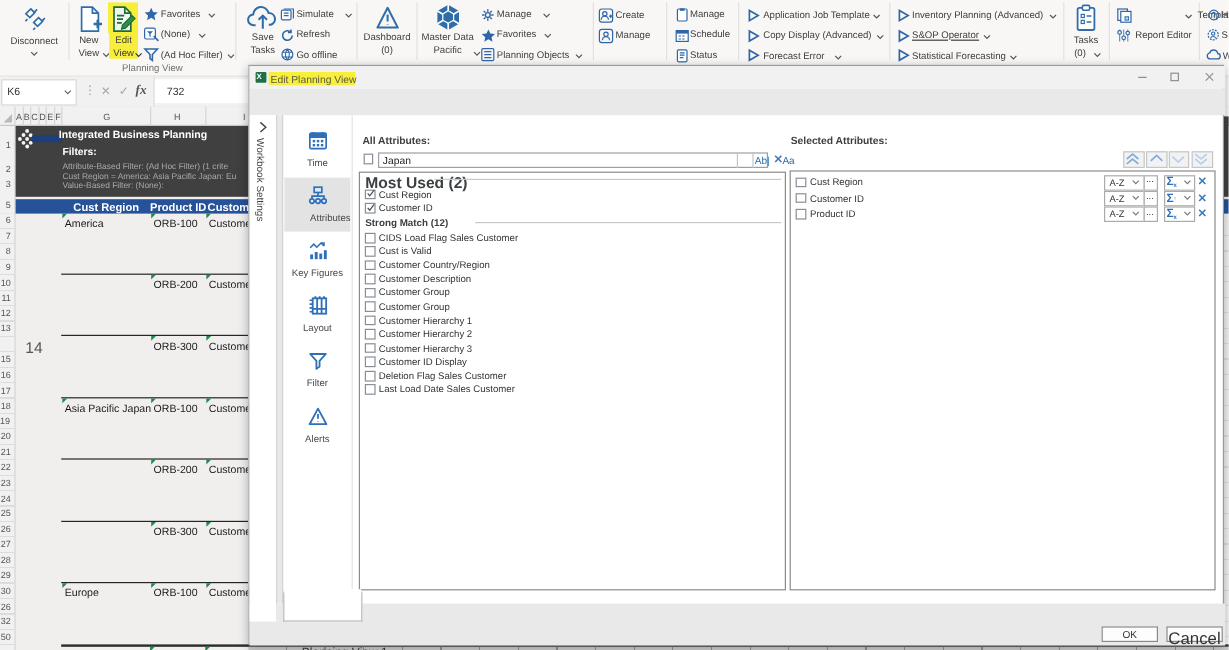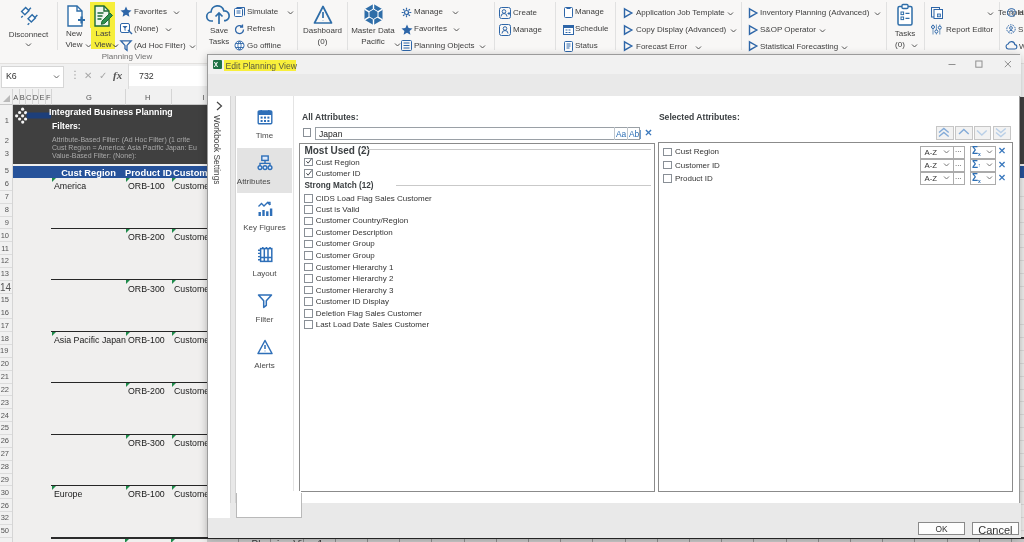--- a/index.html
+++ b/index.html
@@ -58,21 +58,21 @@
     </svg>
 
   <div class="ab" style="left:90px;top:2px;width:25px;height:26px;background:#f6ee3a;"></div>
   <div class="ab" style="left:91px;top:27px;width:24px;height:22px;background:#f6ee3a;"></div>
   <svg class="ab" style="left:91px;top:4px" width="24" height="24" viewBox="0 0 24 24">
     <path d="M4 2 h9 l5 5 v15 h-14 z" fill="#eef6ee" stroke="#1d6b35" stroke-width="1.4"></path>
     <path d="M13 2 v5 h5" fill="none" stroke="#1d6b35" stroke-width="1.4"></path>
     <path d="M6.5 9 h6 M6.5 12 h5 M6.5 15 h4" stroke="#1d6b35" stroke-width="1.4"></path>
     <path d="M11 17 l8 -8 2.5 2.5 -8 8 -3.2 0.8 z" fill="#2d8f4e" stroke="#1d6b35" stroke-width="1"></path>
   </svg>
-  <div class="rtx2" style="left:85px;top:29px;width:36px;">Last</div>
+  <div class="rtx2" style="left:85px;top:29px;width:36px;">Edit</div>
   <div class="rtx2" style="left:85px;top:40px;width:36px;">View</div>
   <svg class="ab" style="left:112px;top:44px" width="7" height="4" viewBox="0 0 7 4">
       <path d="M1 0.5 L3.5 3 L6 0.5" stroke="#333" fill="none"></path>
     </svg>
   <svg class="ab" style="left:120px;top:6px" width="12" height="11" viewBox="0 0 12 11">
       <path d="M6 0.5 L7.6 4 L11.5 4.4 L8.6 7 L9.4 10.8 L6 8.8 L2.6 10.8 L3.4 7 L0.5 4.4 L4.4 4 Z" fill="#2e66a8"></path>
     </svg>
   <div class="rtx" style="left:134px;top:7px;">Favorites</div>
   <svg class="ab" style="left:173px;top:11px" width="7" height="4" viewBox="0 0 7 4">
       <path d="M1 0.5 L3.5 3 L6 0.5" stroke="#555" fill="none"></path>
@@ -215,21 +215,21 @@
   <svg class="ab" style="left:747.5px;top:8px" width="10" height="10" viewBox="0 0 10 10">
       <path d="M1.5 0.8 L8.8 5 L1.5 9.2 Z" fill="none" stroke="#2e66a8" stroke-width="1.4"></path>
     </svg>
   <div class="rtx" style="left:760px;top:8px;">Inventory Planning (Advanced)</div>
   <svg class="ab" style="left:874px;top:12px" width="7" height="4" viewBox="0 0 7 4">
       <path d="M1 0.5 L3.5 3 L6 0.5" stroke="#555" fill="none"></path>
     </svg>
   <svg class="ab" style="left:747.5px;top:25px" width="10" height="10" viewBox="0 0 10 10">
       <path d="M1.5 0.8 L8.8 5 L1.5 9.2 Z" fill="none" stroke="#2e66a8" stroke-width="1.4"></path>
     </svg>
-  <div class="rtx" style="left:760px;top:25px;">S&amp;OP Operator</div>
+  <div class="rtx" style="left:760px;top:25px;text-decoration:underline;">S&amp;OP Operator</div>
   <svg class="ab" style="left:819px;top:29px" width="7" height="4" viewBox="0 0 7 4">
       <path d="M1 0.5 L3.5 3 L6 0.5" stroke="#555" fill="none"></path>
     </svg>
   <svg class="ab" style="left:747.5px;top:41px" width="10" height="10" viewBox="0 0 10 10">
       <path d="M1.5 0.8 L8.8 5 L1.5 9.2 Z" fill="none" stroke="#2e66a8" stroke-width="1.4"></path>
     </svg>
   <div class="rtx" style="left:760px;top:42px;">Statistical Forecasting</div>
   <svg class="ab" style="left:841px;top:46px" width="7" height="4" viewBox="0 0 7 4">
       <path d="M1 0.5 L3.5 3 L6 0.5" stroke="#555" fill="none"></path>
     </svg>
@@ -326,21 +326,21 @@
   <div class="t" style="left:0;top:44.0px;width:9px;text-align:right;font-size:7.5px;color:#555;">3</div>
   <div class="t" style="left:0;top:61.4px;width:9px;text-align:right;font-size:7.5px;color:#555;">5</div>
   <div class="t" style="left:0;top:74.3px;width:9px;text-align:right;font-size:7.5px;color:#555;">6</div>
   <div class="t" style="left:0;top:87.2px;width:9px;text-align:right;font-size:7.5px;color:#555;">7</div>
   <div class="t" style="left:0;top:100.0px;width:9px;text-align:right;font-size:7.5px;color:#555;">8</div>
   <div class="t" style="left:0;top:112.9px;width:9px;text-align:right;font-size:7.5px;color:#555;">9</div>
   <div class="t" style="left:0;top:125.7px;width:9px;text-align:right;font-size:7.5px;color:#555;">10</div>
   <div class="t" style="left:0;top:138.6px;width:9px;text-align:right;font-size:7.5px;color:#555;">11</div>
   <div class="t" style="left:0;top:151.4px;width:9px;text-align:right;font-size:7.5px;color:#555;">12</div>
   <div class="t" style="left:0;top:164.2px;width:9px;text-align:right;font-size:7.5px;color:#555;">13</div>
-  <div class="t" style="left:0;top:177.1px;width:9px;text-align:right;font-size:10px;color:#555;">14</div>
+  <div class="t" style="left:0;top:177.1px;width:9px;text-align:right;font-size:13px;color:#555;padding-left:21px;">14</div>
   <div class="t" style="left:0;top:189.9px;width:9px;text-align:right;font-size:7.5px;color:#555;">15</div>
   <div class="t" style="left:0;top:202.8px;width:9px;text-align:right;font-size:7.5px;color:#555;">16</div>
   <div class="t" style="left:0;top:215.7px;width:9px;text-align:right;font-size:7.5px;color:#555;">17</div>
   <div class="t" style="left:0;top:228.5px;width:9px;text-align:right;font-size:7.5px;color:#555;">18</div>
   <div class="t" style="left:0;top:241.3px;width:9px;text-align:left;font-size:7.5px;color:#555;">19</div>
   <div class="t" style="left:0;top:254.2px;width:9px;text-align:right;font-size:7.5px;color:#555;">20</div>
   <div class="t" style="left:0;top:267.0px;width:9px;text-align:right;font-size:7.5px;color:#555;">21</div>
   <div class="t" style="left:0;top:279.9px;width:9px;text-align:right;font-size:7.5px;color:#555;">22</div>
   <div class="t" style="left:0;top:292.7px;width:9px;text-align:right;font-size:7.5px;color:#555;">23</div>
   <div class="t" style="left:0;top:305.6px;width:9px;text-align:right;font-size:7.5px;color:#555;">24</div>
@@ -469,21 +469,21 @@
   <div class="ab" style="left:29.3px;top:92.5px;width:55.4px;height:45px;background:#e3e3e3;"></div>
   <div class="ab" style="left:49px;top:100.0px;">
       <svg width="16" height="16" viewBox="0 0 16 16">
  <rect x="4.8" y="1" width="6.4" height="4.4" fill="#ddeafc" stroke="#2e6fb8" stroke-width="1.4"></rect>
  <path d="M8 5.4 v3 M3 11 v-2.6 h10 v2.6 M3 8.4 h10" fill="none" stroke="#2e6fb8" stroke-width="1.4"></path>
  <circle cx="3" cy="12.6" r="1.9" fill="#ddeafc" stroke="#2e6fb8" stroke-width="1.4"></circle>
  <circle cx="8" cy="12.6" r="1.9" fill="#ddeafc" stroke="#2e6fb8" stroke-width="1.4"></circle>
  <circle cx="13" cy="12.6" r="1.9" fill="#ddeafc" stroke="#2e6fb8" stroke-width="1.4"></circle>
       </svg>
     </div>
-  <div class="t" style="left:29.3px;top:121.5px;width:55.4px;text-align:left;font-size:8px;color:#4a4a4a;">Attributes</div>
+  <div class="t" style="left:29.3px;top:121.5px;width:55.4px;text-align:right;font-size:8px;color:#4a4a4a;">Attributes</div>
   <div class="ab" style="left:49px;top:146.0px;">
       <svg width="16" height="16" viewBox="0 0 16 16">
  <path d="M1.5 5.5 L4.5 2.5 L7 5 L10.5 1.5 L13 4" fill="none" stroke="#2e6fb8" stroke-width="1.3"></path>
  <path d="M13 4 v-2.5 h-2.5" fill="none" stroke="#2e6fb8" stroke-width="1.3"></path>
  <g fill="#2e6fb8">
           <rect x="1.5" y="11" width="2.4" height="4"></rect>
           <rect x="5.3" y="9" width="2.4" height="6"></rect>
           <rect x="9.1" y="10.3" width="2.4" height="4.7"></rect>
           <rect x="12.9" y="7.5" width="2.4" height="7.5"></rect>
         </g>
@@ -513,27 +513,27 @@
     </div>
   <div class="t" style="left:29.3px;top:305.5px;width:55.4px;text-align:center;font-size:8px;color:#4a4a4a;">Alerts</div>
 
   <div class="t" style="left:94.5px;top:56.5px;font-size:8.6px;font-weight:bold;color:#3c4043;">All Attributes:</div>
   <div class="t" style="left:451.4px;top:56.5px;font-size:8.6px;font-weight:bold;color:#3c4043;">Selected Attributes:</div>
   <div class="chk" style="left:95px;top:73.1px;"></div>
 
   <div class="ab" style="left:107px;top:71.5px;width:325.5px;height:13px;background:#fff;border:1px solid #9aa0a6;box-sizing:border-box;"></div>
   <div class="t" style="left:111.5px;top:73.8px;font-size:8.6px;color:#222;">Japan</div>
   <div class="ab" style="left:406px;top:71.5px;width:1px;height:13px;background:#c0c6cc;"></div>
-  <div class="t" style="left:408.5px;top:74px;font-size:8.4px;color:#2d6fb5;">Aa</div>
+  <div class="t" style="left:408.5px;top:74px;font-size:8.4px;color:#2d6fb5;padding-left:36px;">Aa</div>
   <div class="ab" style="left:419.7px;top:71.5px;width:1px;height:13px;background:#c0c6cc;"></div>
   <div class="t" style="left:421.5px;top:73.5px;font-size:8.4px;color:#2d6fb5;">Ab|</div>
   <div class="t" style="left:437px;top:72.3px;font-size:9.5px;font-weight:bold;color:#3a78bd;">✕</div>
 
   <div class="ab" style="left:91.4px;top:88.2px;width:355.9px;height:348.8px;background:#fff;border:1px solid #8b8b8b;box-sizing:border-box;"></div>
-  <div class="litem" style="left:96.9px;top:89.5px;font-weight:bold;font-size:10px;color:#3c4043;text-align:right;">Most Used (2)</div>
+  <div class="litem" style="left:96.9px;top:89.5px;font-weight:bold;font-size:13px;color:#3c4043;text-align:right;">Most Used (2)</div>
   <div class="gline" style="left:154px;top:93.5px;width:289.5px;"></div>
   <div class="chk" style="left:96.8px;top:102.9px;"></div>
     <svg class="ab" style="left:97.3px;top:102.3px" width="8" height="8" viewBox="0 0 8 8">
       <path d="M1.4 4.2 L3.1 6.2 L6.8 1.4" fill="none" stroke="#474c52" stroke-width="1"></path>
     </svg>
   <div class="litem" style="left:108.2px;top:102.6px;">Cust Region</div>
   <div class="chk" style="left:96.8px;top:114.4px;"></div>
     <svg class="ab" style="left:97.3px;top:113.8px" width="8" height="8" viewBox="0 0 8 8">
       <path d="M1.4 4.2 L3.1 6.2 L6.8 1.4" fill="none" stroke="#474c52" stroke-width="1"></path>
     </svg>
@@ -642,14 +642,14 @@
     </svg>
   <div class="t" style="left:790.5px;top:116.8px;font-size:9.5px;font-weight:bold;color:#3a78bd;">✕</div>
 
   <div class="ab" style="left:28.8px;top:438px;width:65.8px;height:25.4px;background:#fff;border:1px solid #b9b9b9;border-top:none;box-sizing:border-box;"></div>
   <div class="ab" style="left:29.8px;top:436px;width:63.8px;height:4px;background:#fff;"></div>
   <div class="t" style="left:44px;top:451.5px;font-size:10px;color:#333;margin-top:32px;">Planning View 1</div>
 
   <div class="ab" style="left:710.5px;top:467px;width:47px;height:12.5px;background:#fdfdfd;border:1px solid #8a8a8a;box-sizing:border-box;"></div>
   <div class="t" style="left:710.5px;top:469px;width:47px;text-align:center;font-size:8.4px;color:#333;">OK</div>
   <div class="ab" style="left:764px;top:467px;width:47.8px;height:12.8px;background:#fdfdfd;border:1px solid #8a8a8a;box-sizing:border-box;"></div>
-  <div class="t" style="left:764px;top:469px;width:47.8px;text-align:center;font-size:11px;color:#333;">Cancel</div>
+  <div class="t" style="left:764px;top:469px;width:47.8px;text-align:center;font-size:14px;color:#333;">Cancel</div>
 </div>
 
 </body></html>

